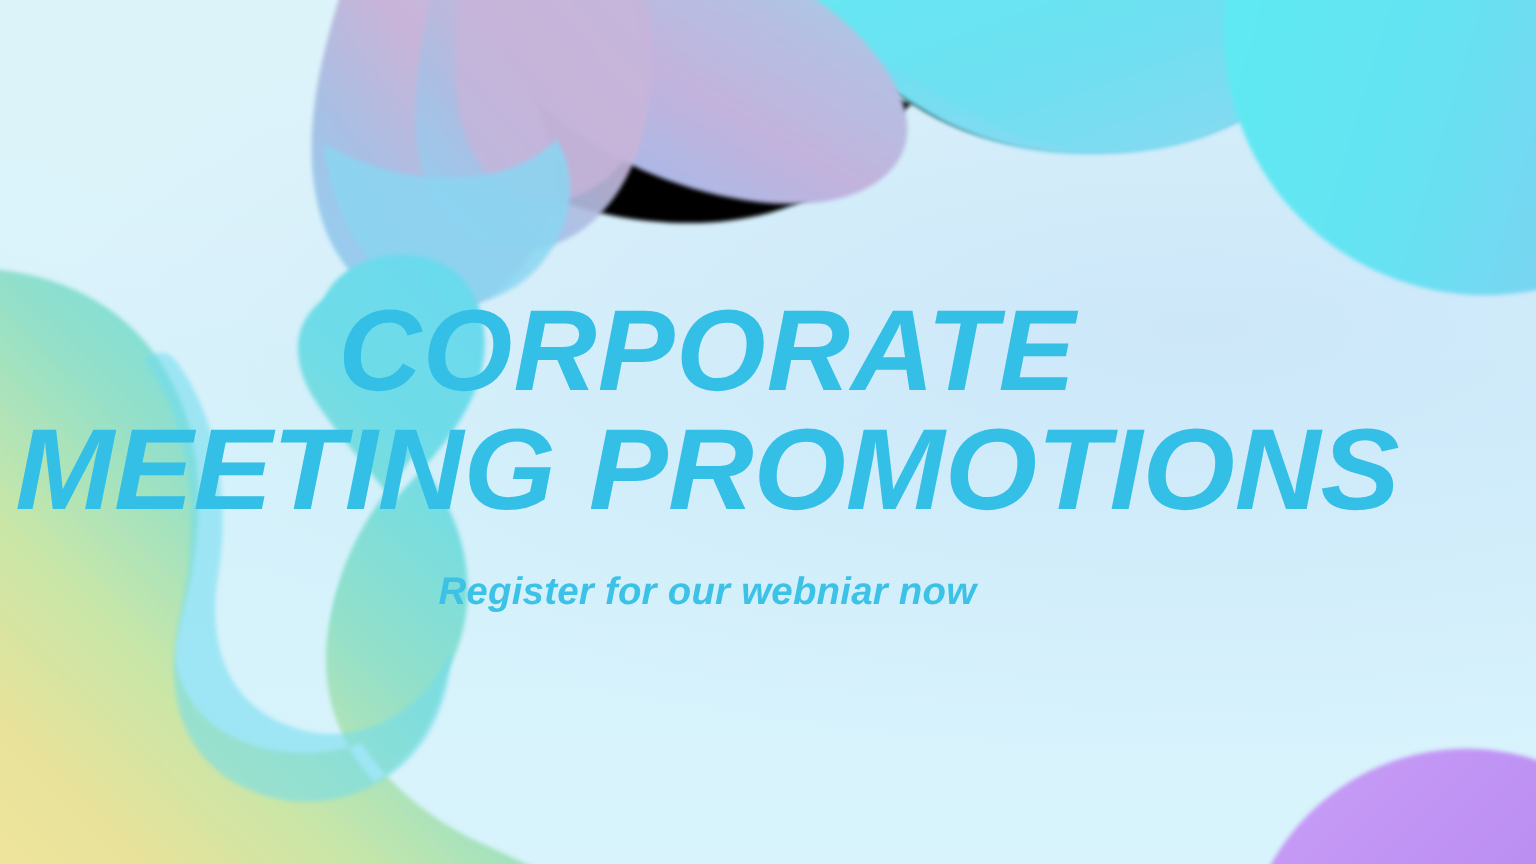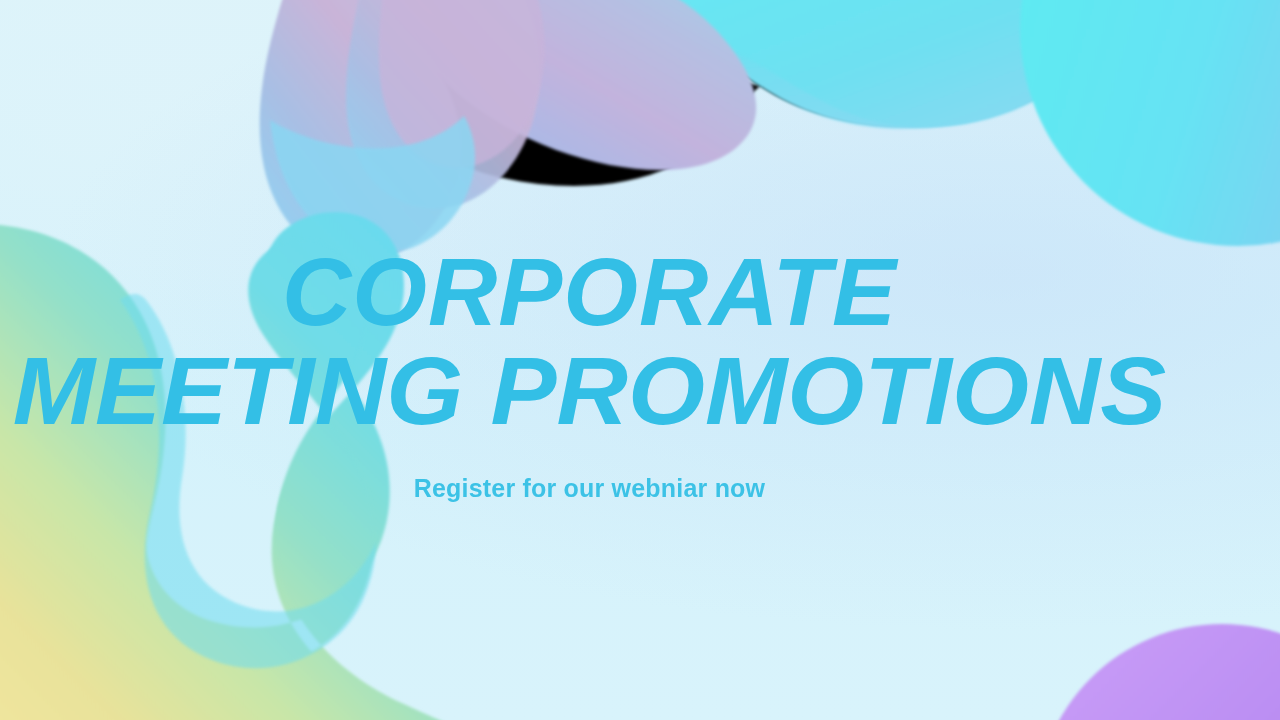--- a/index.html
+++ b/index.html
@@ -74,21 +74,22 @@
     transform: scaleX(1.03);
     transform-origin: center;
   }
 
   .subtitle {
     display: block;
     margin-top: 36px;
     color: #3cc2e6;
     font-family: "Liberation Sans", sans-serif;
     font-weight: 700;
-    font-size: 25px;
+    font-style: italic;
+    font-size: 32px;
     letter-spacing: 0.2px;
     white-space: nowrap;
     text-align: center;
   }
 </style>
 </head>
 <body>
 
 <div id="poster">
 

